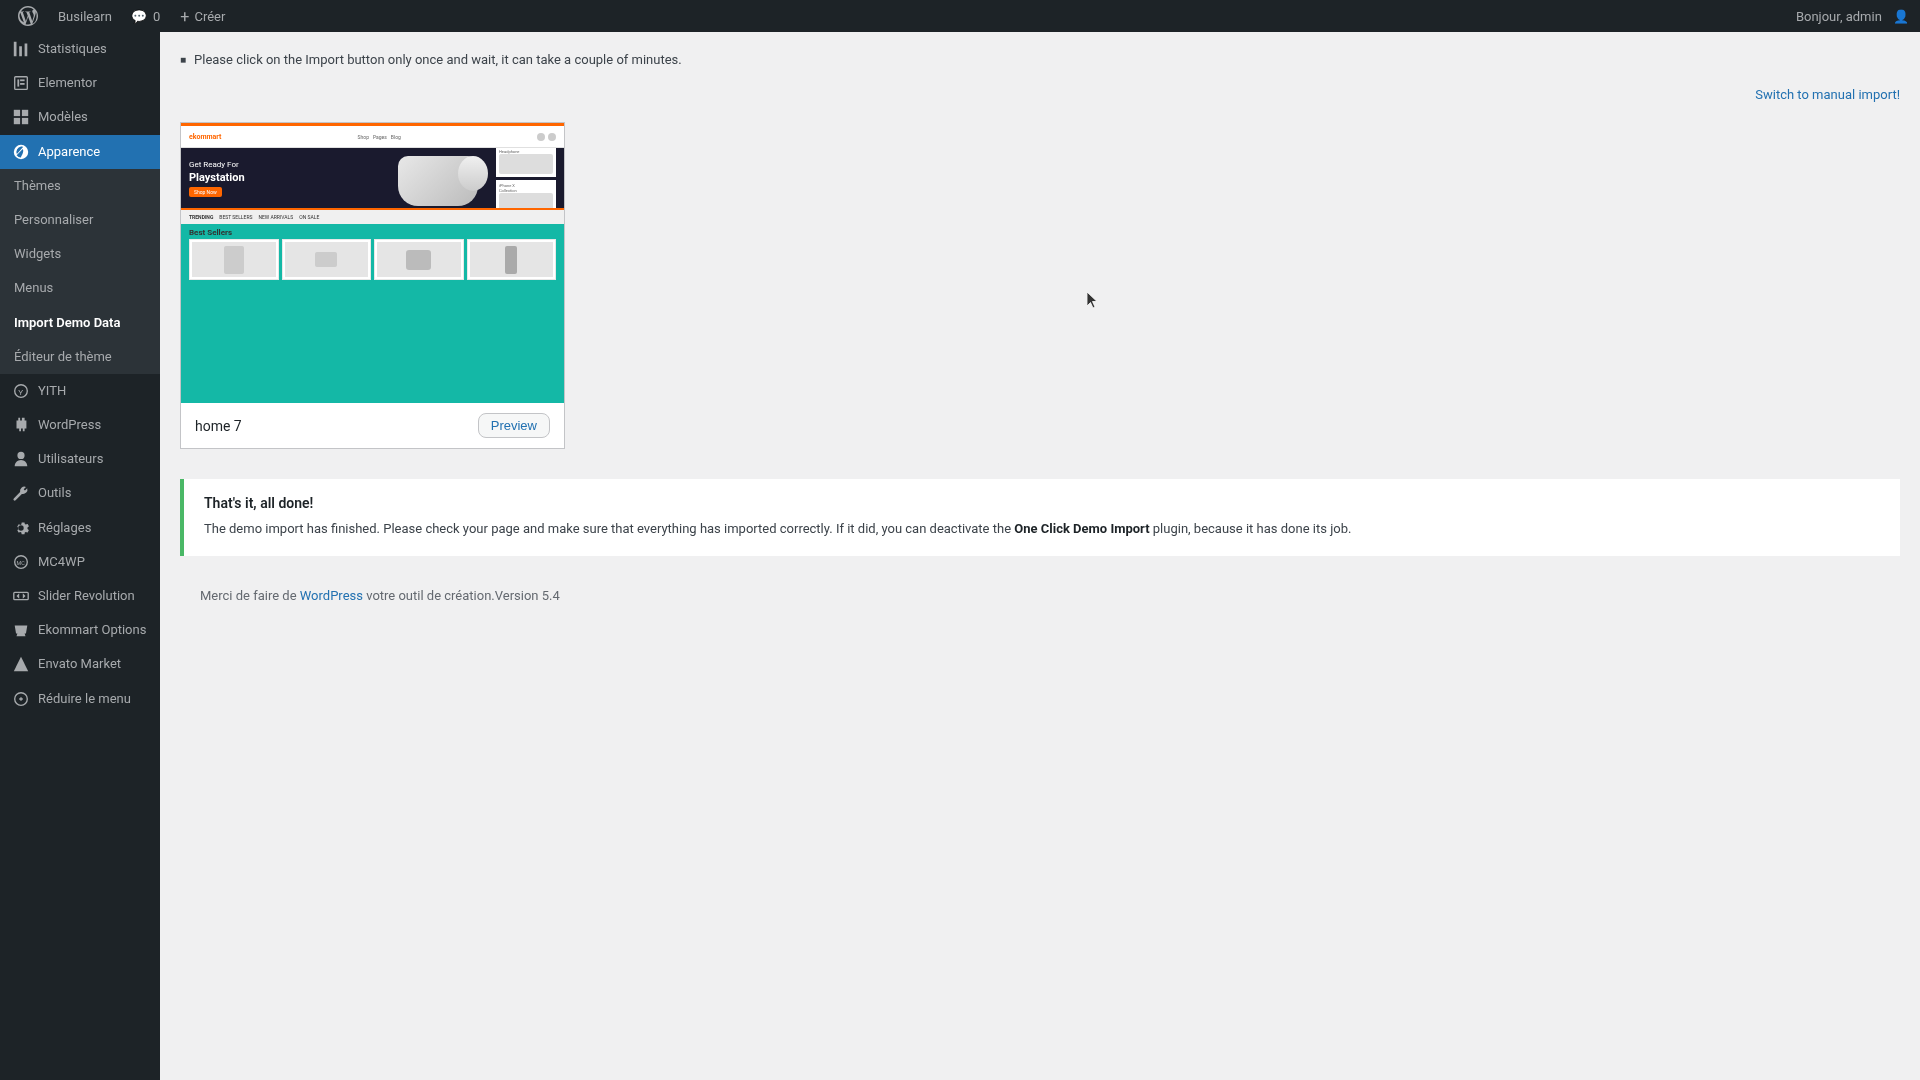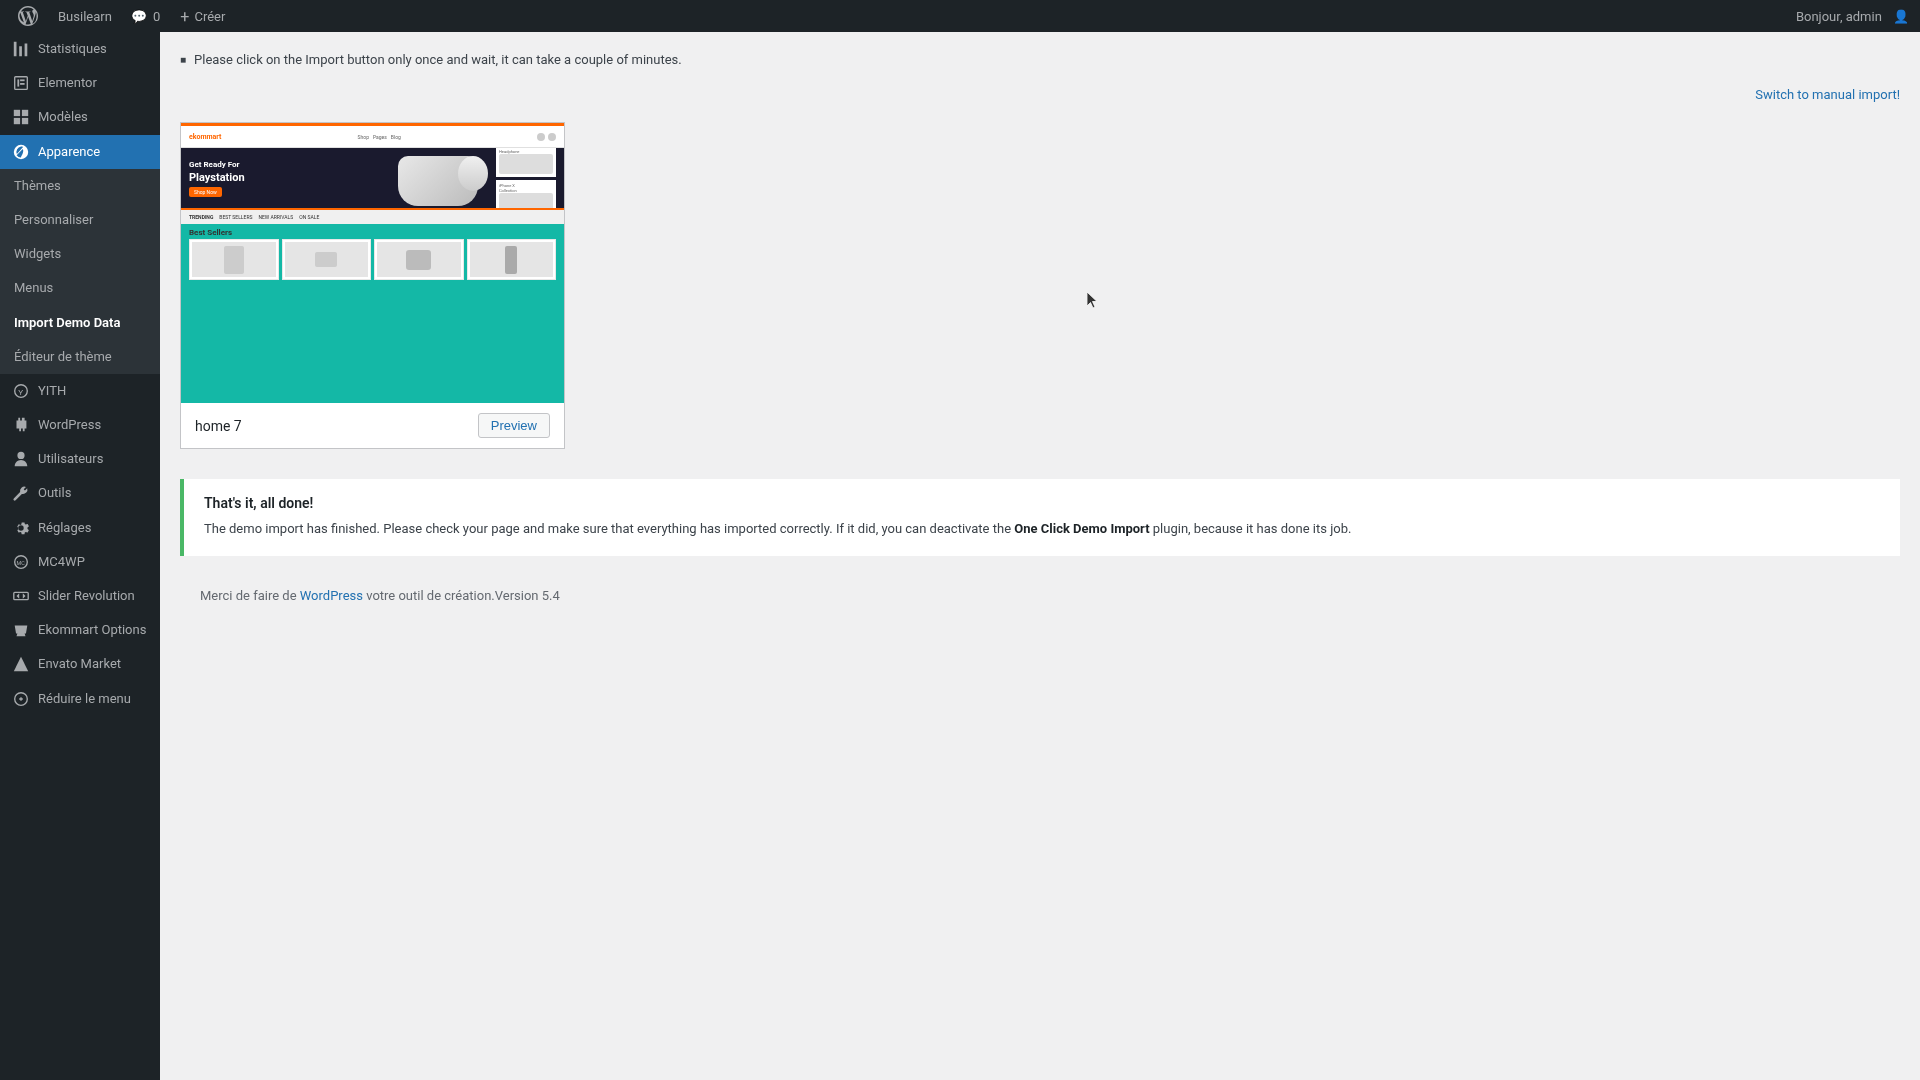--- a/index.html
+++ b/index.html
@@ -108,21 +108,21 @@
     .mini-banner {
       background: #1a1a2e;
       height: 60px;
       display: flex;
       align-items: center;
       padding: 8px;
       gap: 8px;
       overflow: hidden;
     }
     .mini-banner-left { flex: 1; }
-    .mini-banner-title { font-size: 8px; color: #fff; font-weight: bold; margin-bottom: 2px; }
+    .mini-banner-title { font-size: 8px; color: #fff; font-weight: normal; margin-bottom: 2px; }
     .mini-banner-btn { background: #ff6600; color: #fff; font-size: 5px; padding: 2px 5px; border-radius: 2px; margin-top: 3px; display: inline-block; }
     .mini-products-grid {
       display: grid;
       grid-template-columns: repeat(4, 1fr);
       gap: 3px;
       padding: 0 8px 4px;
     }
     .mini-grid-card { background: #fff; border: 1px solid #e8e8e8; padding: 2px; }
     .mini-top-bar { background: #ff6600; height: 3px; }
 
@@ -133,21 +133,21 @@
       padding: 10px 14px;
     }
     .demo-card-title { font-size: 14px; color: #1d2327; font-weight: 400; }
     .preview-btn {
       background: #f6f7f7;
       border: 1px solid #c3c4c7;
       color: #2271b1;
       padding: 4px 12px;
       font-size: 13px;
       cursor: pointer;
-      border-radius: 3px;
+      border-radius: 8px;
       margin-left: 32px;
     }
 
     
     .success-notice {
       background: #fff;
       border-left: 4px solid #4ab866;
       padding: 16px 20px;
       margin-top: 30px;
     }

